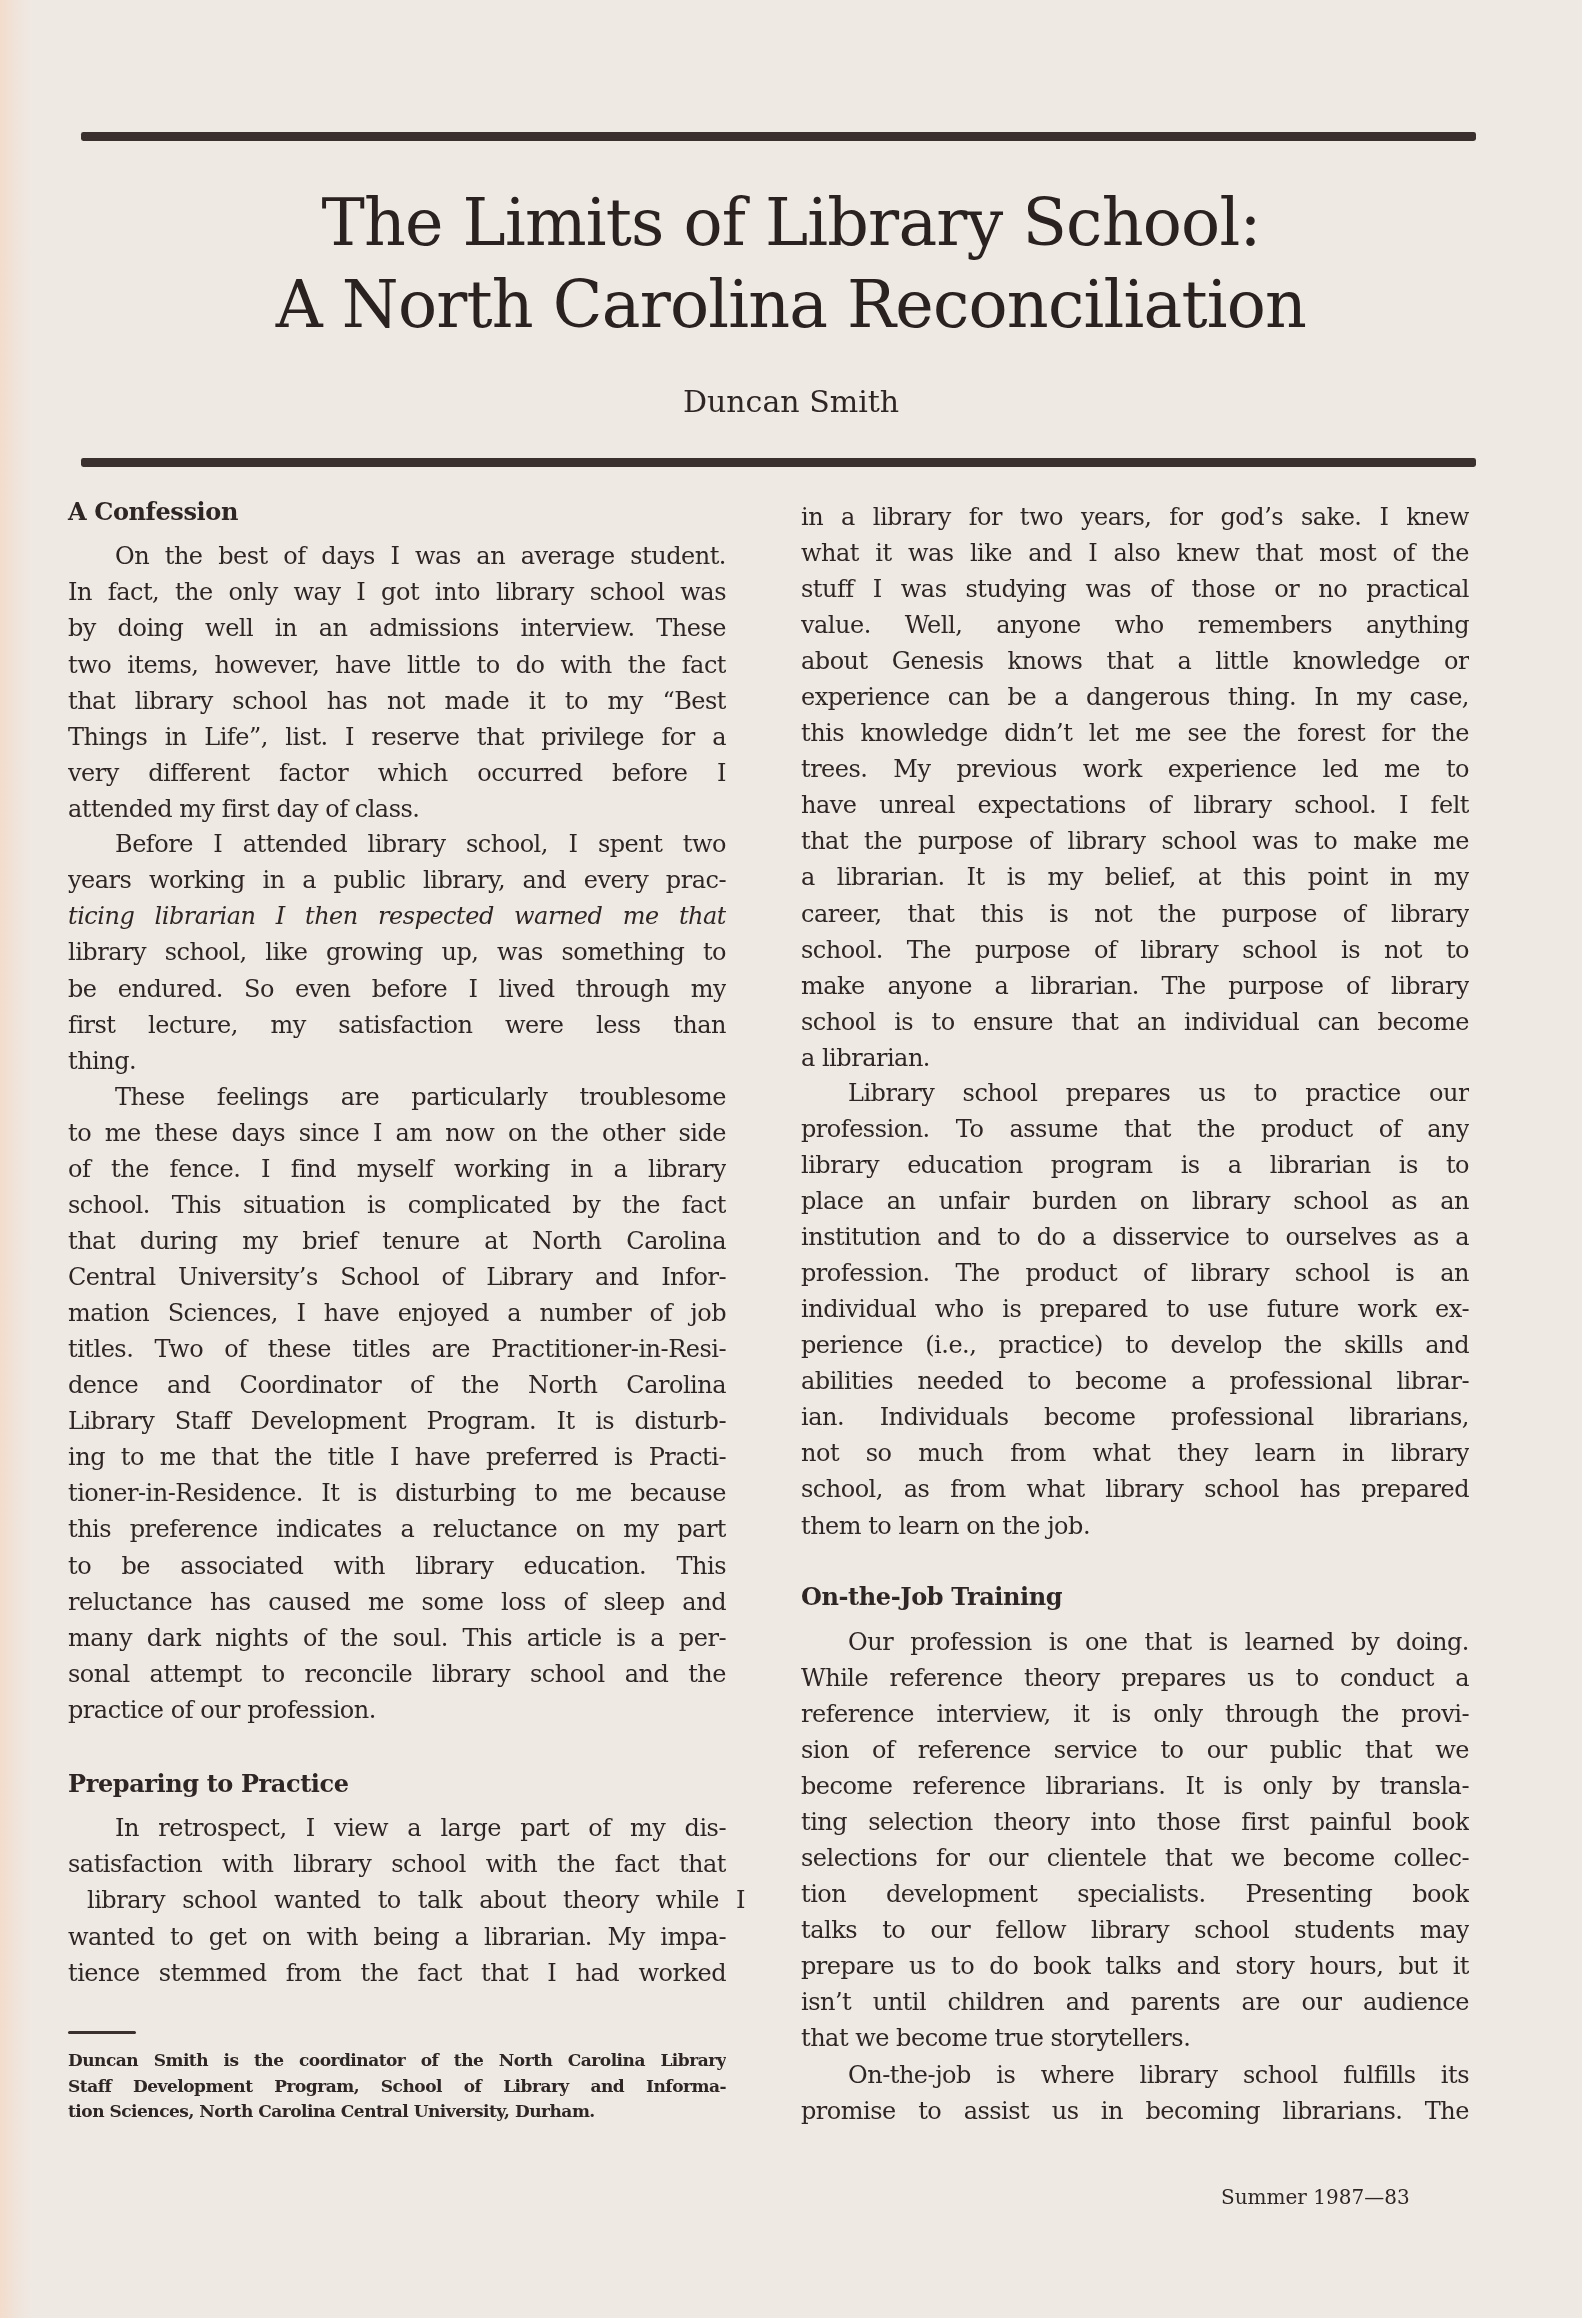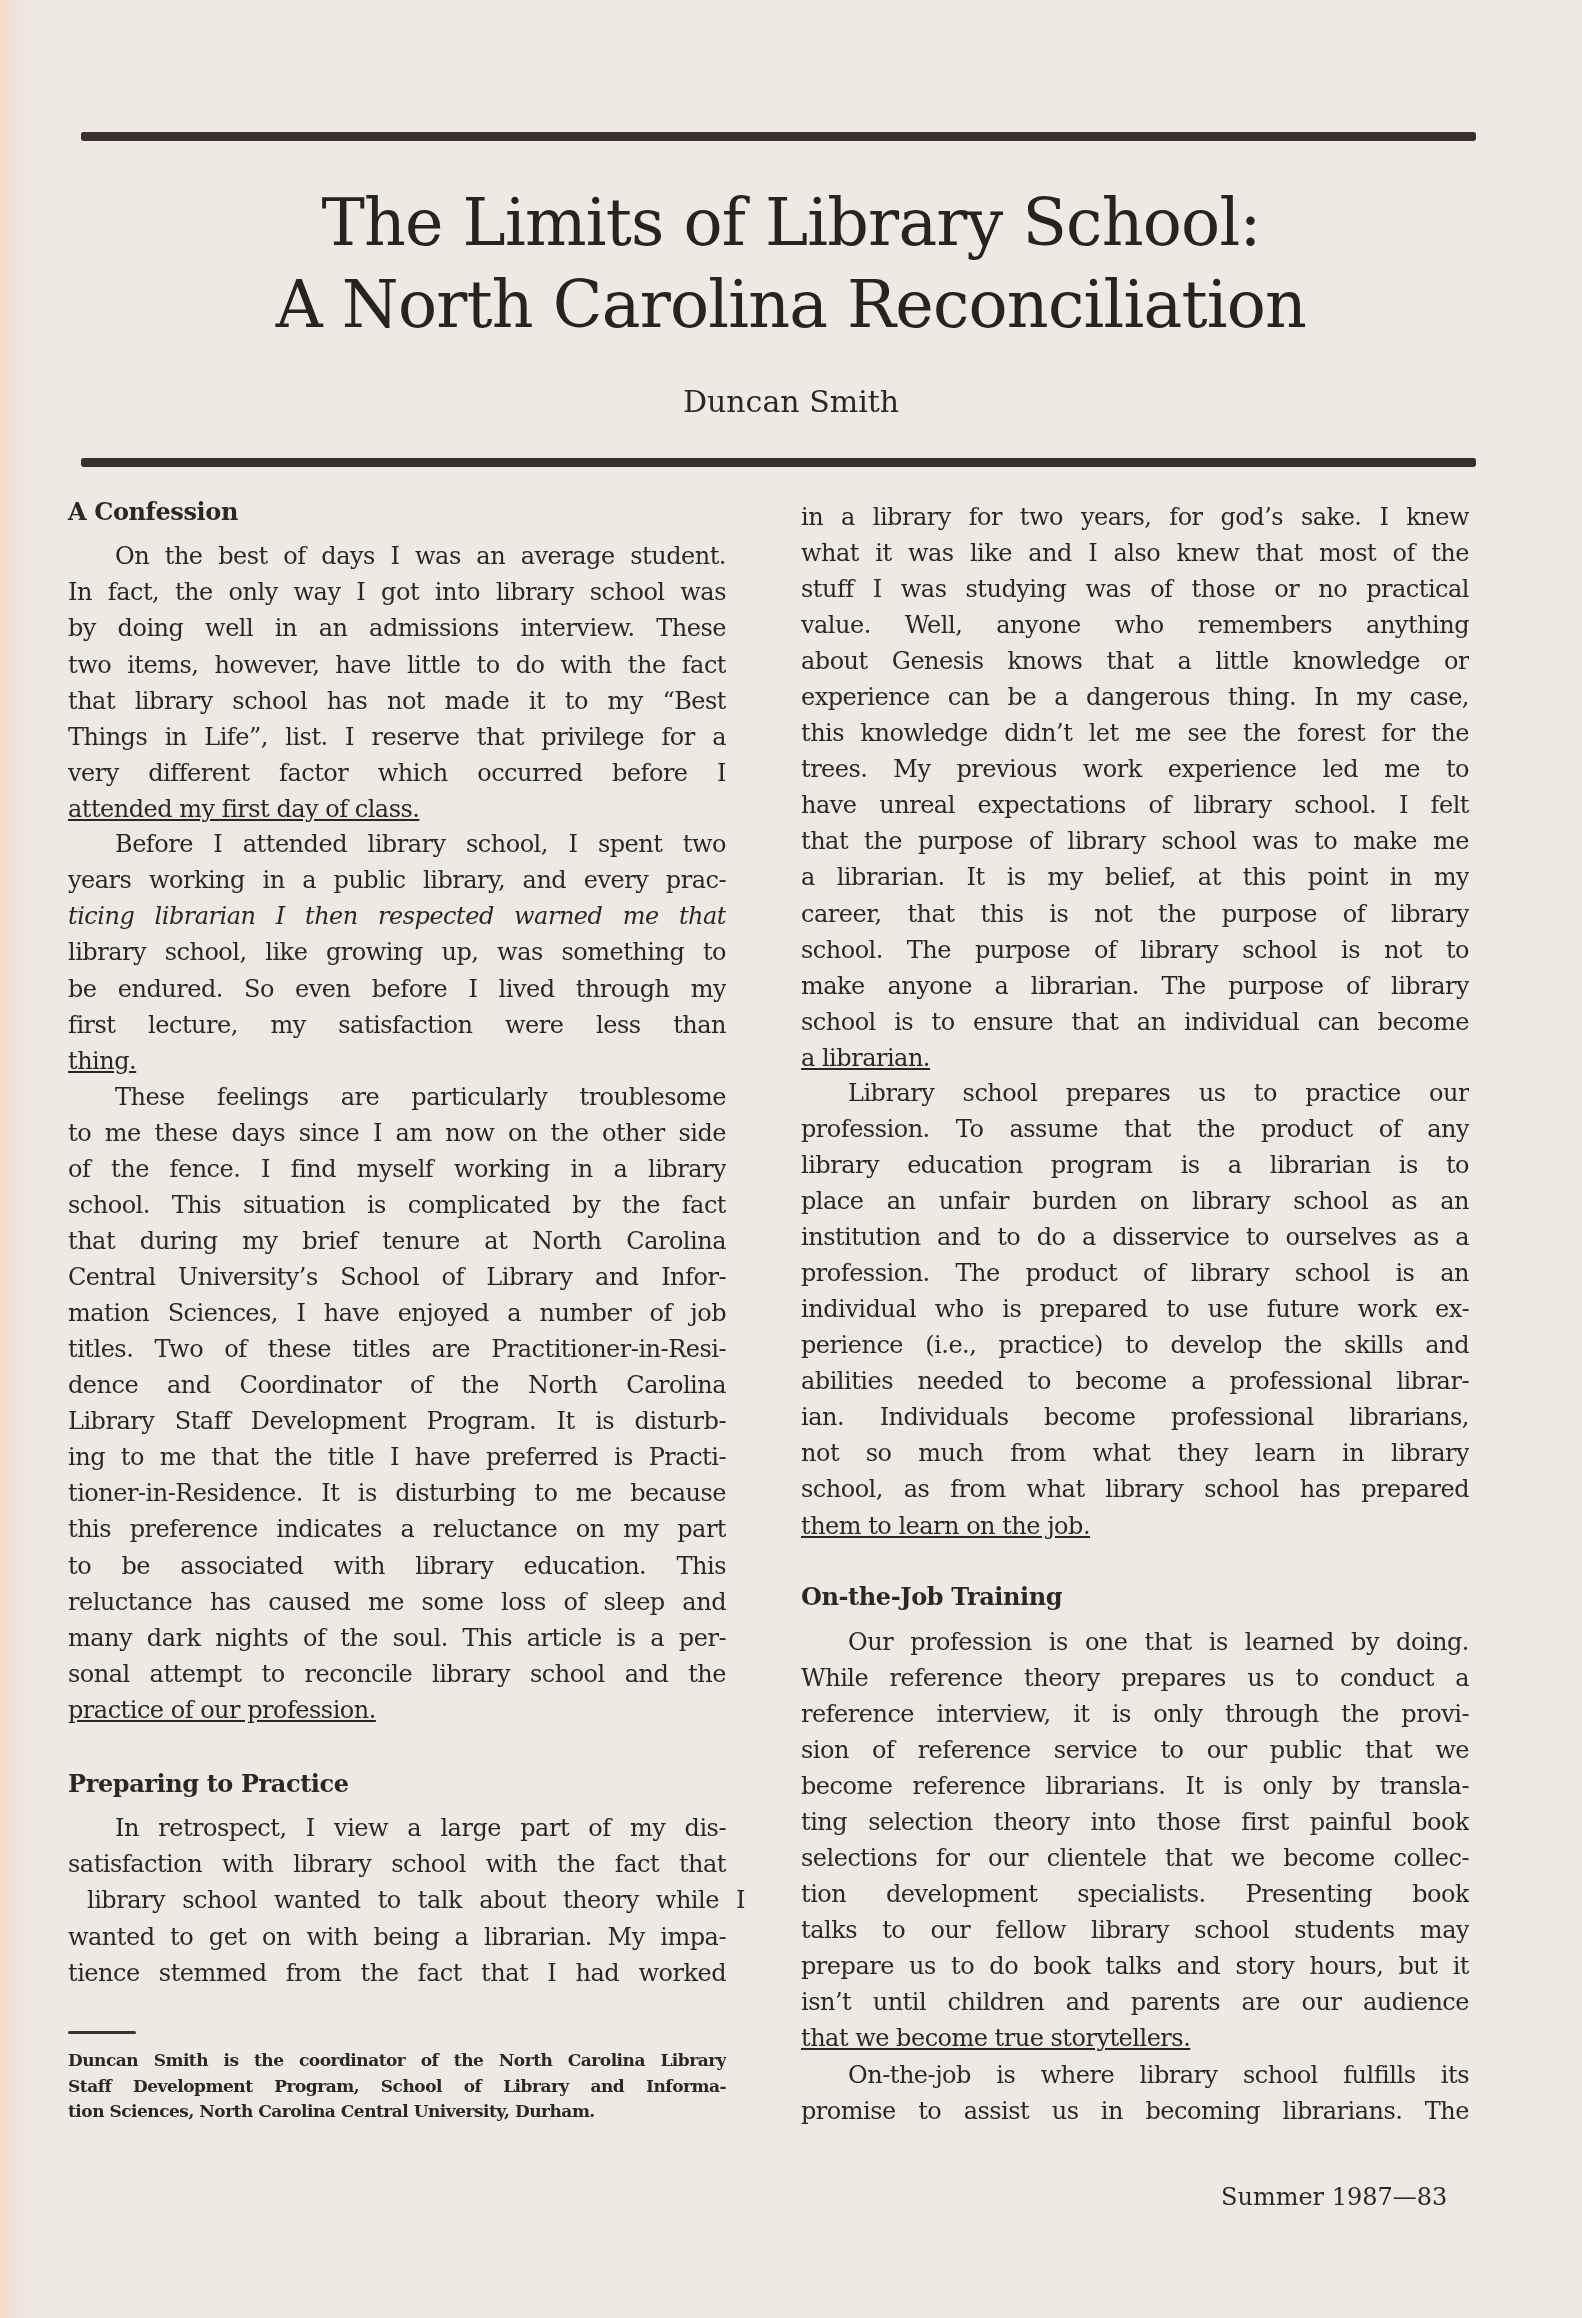--- a/index.html
+++ b/index.html
@@ -25,35 +25,35 @@
     position: absolute; left: 0; width: 1582px; text-align: center;
     font-size: 30px; line-height: 35px; color: #2e2624;
   }
   .col { position: absolute; }
   .line {
     position: absolute; left: 0; white-space: nowrap;
     font-size: 24px; line-height: 32px; height: 32px;
     text-align: justify; text-align-last: justify;
     letter-spacing: -0.5px;
   }
-  .line.last { text-align-last: left; text-decoration: underline; }
+  .line.last { text-align-last: left; }
   .line.indent { padding-left: 47px; box-sizing: border-box; }
   .heading {
     position: absolute; left: 0; white-space: nowrap;
     font-weight: bold; font-size: 24px; line-height: 32px; letter-spacing: -0.4px;
   }
   .footnote-rule { position: absolute; background: #3a302d; height: 3.2px; border-radius: 1.6px; }
   .footnote-line {
     position: absolute; white-space: nowrap;
     font-weight: bold; font-size: 17px; line-height: 24px; letter-spacing: -0.5px;
     text-align: justify; text-align-last: justify;
   }
   .footnote-line.last { text-align-last: left; }
   .folio {
-    position: absolute; font-size: 24px; line-height: 28.5px; white-space: nowrap;
+    position: absolute; font-size: 20px; line-height: 28.5px; white-space: nowrap;
   }
 </style>
 </head>
 <body>
 
 <div class="page-shade"></div>
 
 <div class="rule" style="left:81px; top:132px; width:1395px; height:8.7px;"></div>
 
 <div class="title-line" style="top:187px;">The Limits of Library School:</div>

